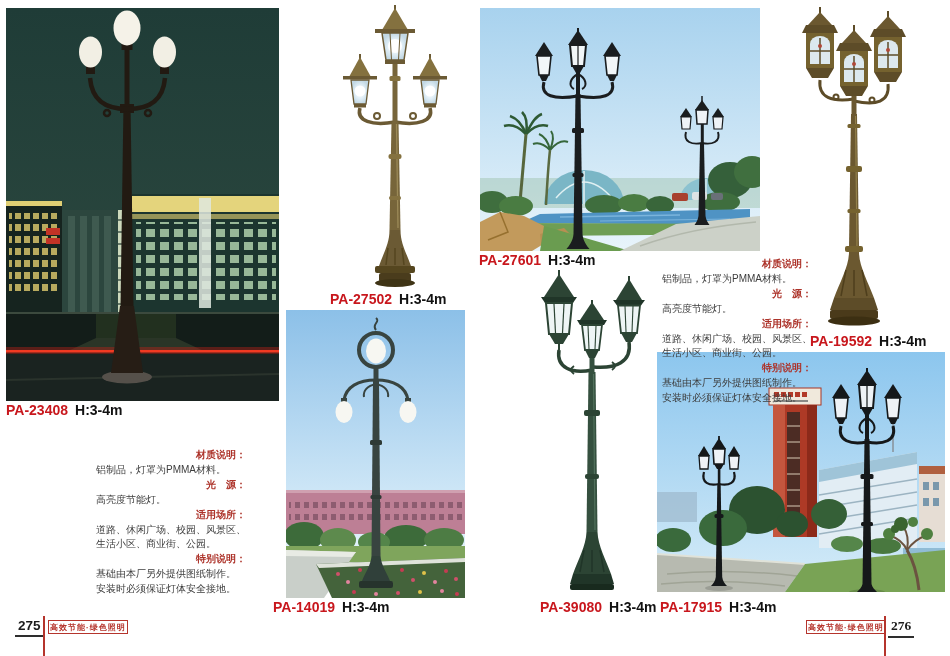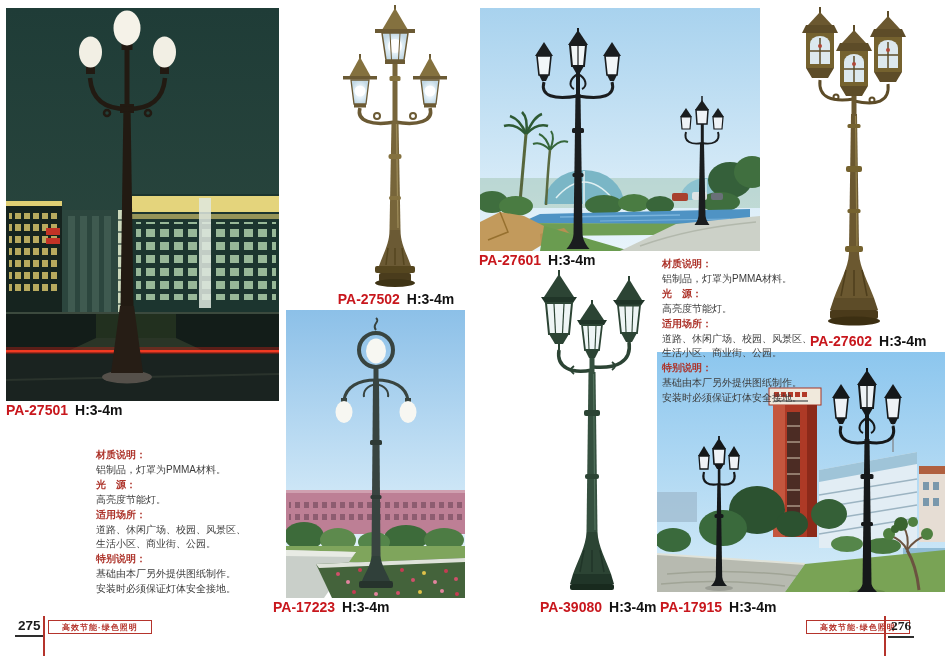--- a/index.html
+++ b/index.html
@@ -4,27 +4,27 @@
 <style>
   html,body{margin:0;padding:0;background:#ffffff;}
   .canvas{position:relative;width:950px;height:656px;background:#ffffff;overflow:hidden;
           font-family:"Liberation Sans","DejaVu Sans",sans-serif;}
   .ph{position:absolute;line-height:0;}
   .ph svg{display:block;}
   .plabel{position:absolute;font-weight:bold;font-size:14px;white-space:nowrap;}
   .plabel .code{color:#c8171d;margin-right:7px;}
   .plabel .ht{color:#121212;}
   .desc{position:absolute;font-size:10px;line-height:14.9px;white-space:nowrap;}
-  .desc .dh{color:#ad332a;font-weight:bold;}
+  .desc .dh{color:#ad332a;font-weight:bold;text-align:right;}
   .desc .db{color:#3d3d3d;}
   .pgnum{position:absolute;font-weight:bold;font-size:13.5px;color:#1c1c1c;
          border-bottom:2px solid #2e2e2e;padding:0 3px 2px;}
   .vline{position:absolute;width:2px;background:#b5342c;}
   .slogan{position:absolute;border:1px solid #b5342c;color:#b5342c;font-size:8px;
-          font-weight:bold;padding:2px 13px 1px;letter-spacing:1px;line-height:9px;}
+          font-weight:bold;padding:2px 1px 1px;letter-spacing:1px;line-height:9px;}
 </style>
 </head>
 <body>
 
 <div class="canvas">
 
   <div class="ph" style="left:6px;top:8px;">
     <svg width="273" height="393" viewBox="0 0 273 393">
       <defs>
         <linearGradient id="sky1" x1="0" y1="0" x2="0" y2="1">
@@ -545,33 +545,33 @@
         <rect x="208" y="63" width="4" height="24" fill="#15181a"></rect>
         <polygon points="207.5,87 212.5,87 214.5,232 205.5,232" fill="#15181a"></polygon>
         <rect x="203.5" y="122" width="13" height="5" rx="1.5" fill="#15181a"></rect>
         <rect x="204" y="170" width="12" height="4" rx="1.5" fill="#15181a"></rect>
         <path d="M205.5,232 L214.5,232 C215,235 218,238 220,240 L200,240 C202,238 205,235 205.5,232 Z" fill="#15181a"></path>
       </g>
     </svg>
   </div>
 
   <div class="plabel" style="left:6px;top:402px;">
-    <span class="code">PA-27501</span><span class="ht">H:3-4m</span>
-  </div>
-  <div class="plabel" style="left:330px;top:291px;width:132px;text-align:center;">
+    <span class="code">PA-23408</span><span class="ht">H:3-4m</span>
+  </div>
+  <div class="plabel" style="left:330px;top:291px;width:132px;text-align:left;">
     <span class="code">PA-27502</span><span class="ht">H:3-4m</span>
   </div>
   <div class="plabel" style="left:273px;top:599px;">
-    <span class="code">PA-17223</span><span class="ht">H:3-4m</span>
+    <span class="code">PA-14019</span><span class="ht">H:3-4m</span>
   </div>
   <div class="plabel" style="left:479px;top:252px;">
     <span class="code">PA-27601</span><span class="ht">H:3-4m</span>
   </div>
   <div class="plabel" style="left:810px;top:333px;">
-    <span class="code">PA-27602</span><span class="ht">H:3-4m</span>
+    <span class="code">PA-19592</span><span class="ht">H:3-4m</span>
   </div>
   <div class="plabel" style="left:540px;top:599px;">
     <span class="code">PA-39080</span><span class="ht">H:3-4m</span>
   </div>
   <div class="plabel" style="left:660px;top:599px;">
     <span class="code">PA-17915</span><span class="ht">H:3-4m</span>
   </div>
 
   <div class="desc" style="left:96px;top:448px;">
     <div class="dh">材质说明：</div>

